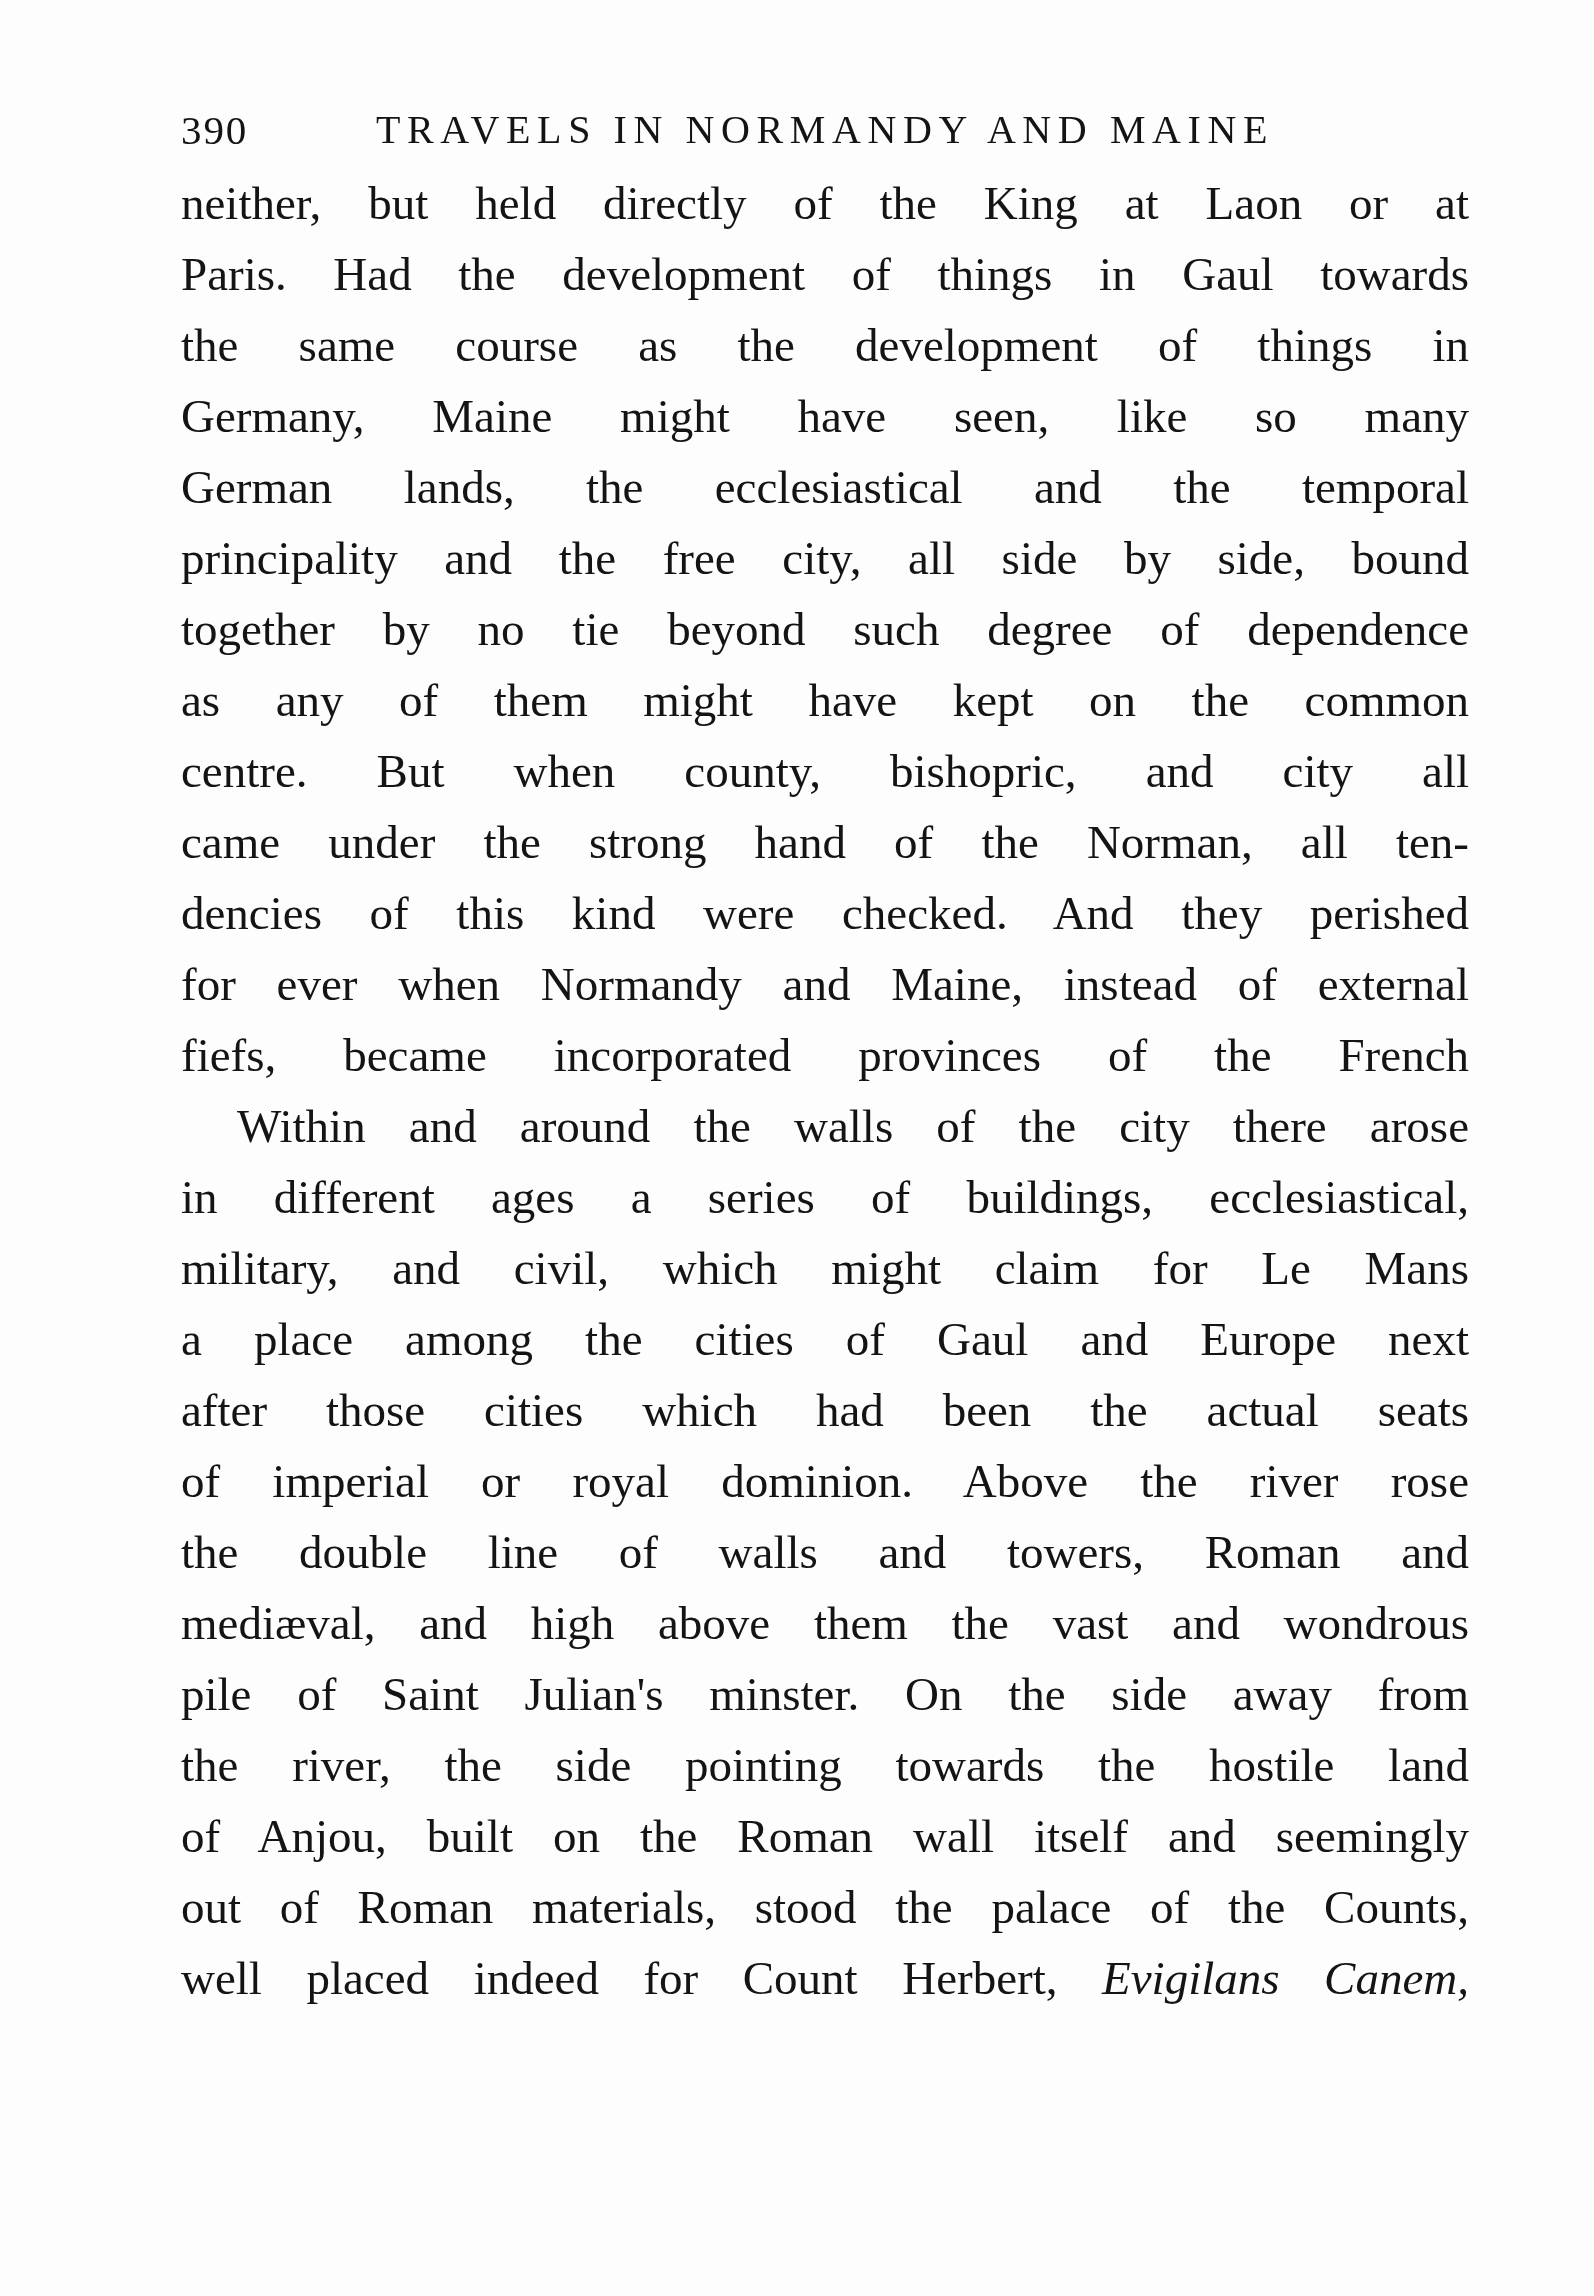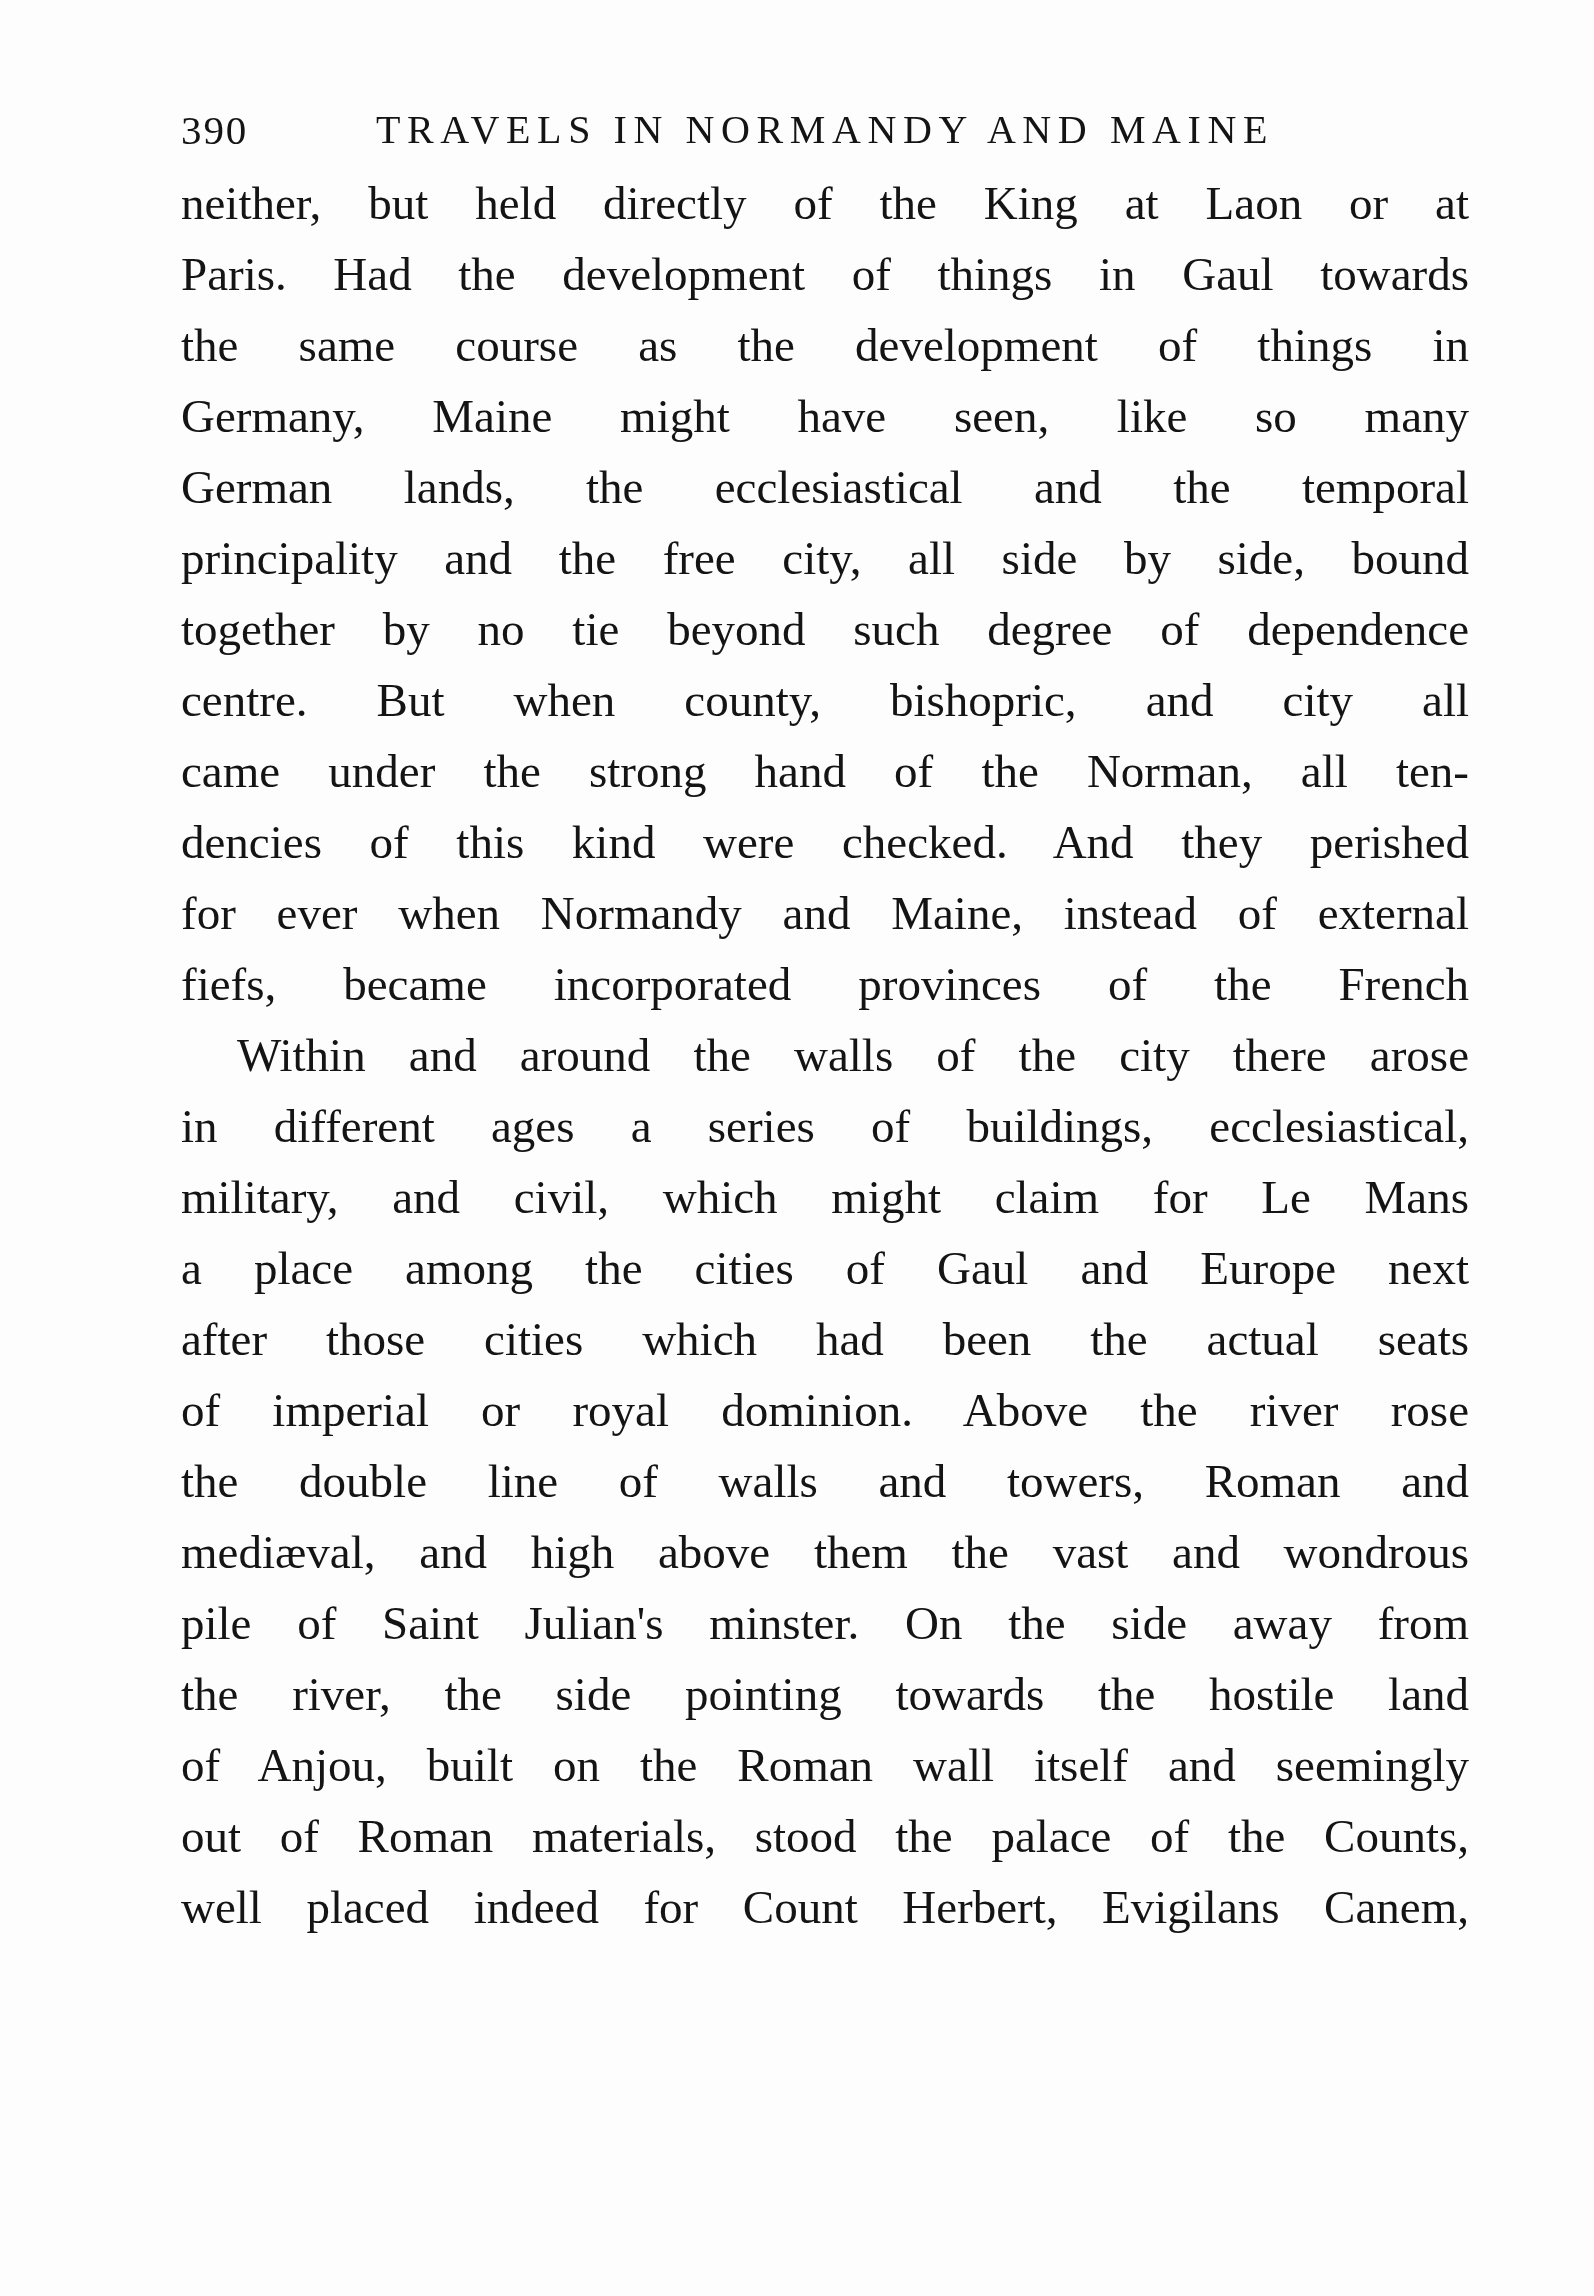--- a/index.html
+++ b/index.html
@@ -52,20 +52,21 @@
     text-align: justify;
     text-align-last: justify;
   }
   .line.flush {
     text-align-last: left;
   }
   .para2 .line:first-child {
     text-indent: 56px;
   }
   .italic {
+    font-style: italic;
   }
 </style>
 </head>
 <body>
 
 <div class="page">
 
   <div class="page-header">
     <div class="page-number">390</div>
     <div class="running-title">TRAVELS IN NORMANDY AND MAINE</div>
@@ -74,20 +75,21 @@
   <div class="body-text">
 
     <div class="para para1">
         <div class="line">neither, but held directly of the King at Laon or at</div>
         <div class="line">Paris.  Had the development of things in Gaul towards</div>
         <div class="line">the same course as the development of things in</div>
         <div class="line">Germany, Maine might have seen, like so many</div>
         <div class="line">German lands, the ecclesiastical and the temporal</div>
         <div class="line">principality and the free city, all side by side, bound</div>
         <div class="line">together by no tie beyond such degree of dependence</div>
+        <div class="line">as any of them might have kept on the common</div>
         <div class="line">centre.  But when county, bishopric, and city all</div>
         <div class="line">came under the strong hand of the Norman, all ten-</div>
         <div class="line">dencies of this kind were checked.  And they perished</div>
         <div class="line">for ever when Normandy and Maine, instead of external</div>
         <div class="line">fiefs, became incorporated provinces of the French</div>
       </div>
 
     <div class="para para2">
         <div class="line">Within and around the walls of the city there arose</div>
         <div class="line">in different ages a series of buildings, ecclesiastical,</div>

